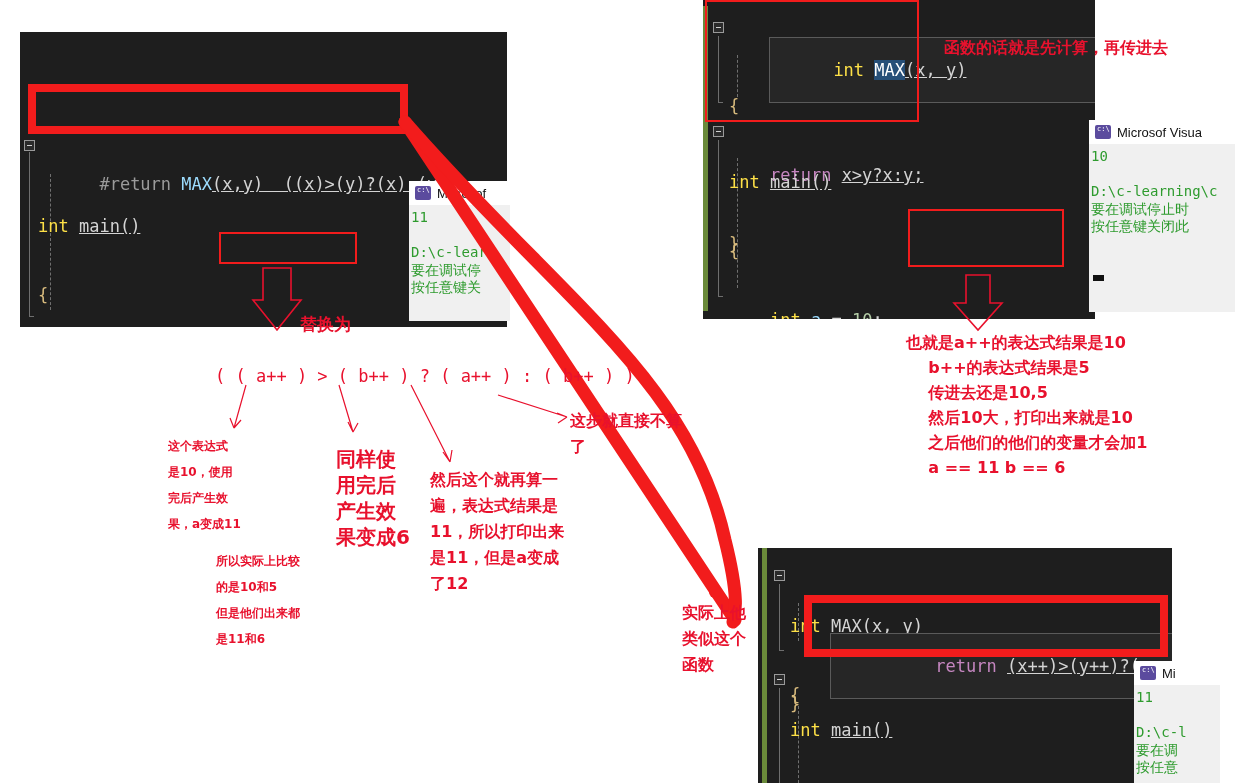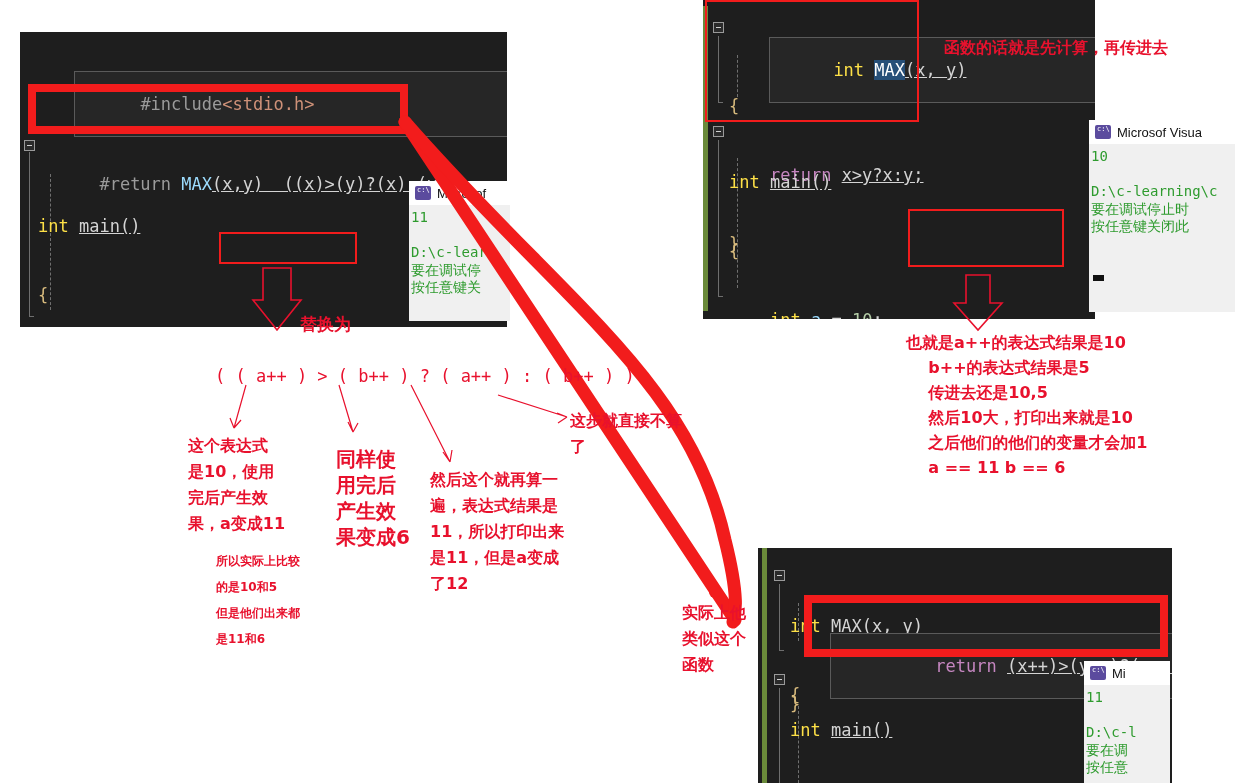--- a/index.html
+++ b/index.html
@@ -57,25 +57,20 @@
 </head>
 <body>
 
 <div class="editor" style="left:20px;top:32px;width:487px;height:295px;">
 
   <div class="collapse" style="left:4px;top:108px;"></div>
   <div class="vline" style="left:9px;top:120px;height:164px;"></div>
   <div class="vtick" style="left:9px;top:284px;"></div>
   <div class="dash" style="left:30px;top:142px;height:136px;"></div>
 
-  <div class="code" style="position:absolute;left:14px;top:20px;font-size:17px;">
-    <span class="curline" style="padding:2px 340px 2px 4px;">
-      <span class="pp">#include</span><span class="str">&lt;stdio.h&gt;</span>
-    </span>
-  </div>
 
   <div class="code" style="position:absolute;left:18px;top:102px;font-size:17px;">
     <span>
       <span class="pp">#return </span><span class="id">MAX</span><span class="pl">(x,y)  ((x)&gt;(y)?(x):(y))</span>
     </span>
   </div>
 
   <div class="code" style="position:absolute;left:18px;top:134px;font-size:17px;line-height:26px;">
     <span class="ln"><span class="kw">int</span> <span class="pl">main()</span></span>
     <span class="ln"><span class="gold">{</span></span>
@@ -181,21 +176,21 @@
     <span class="ttl">Microsof Visua</span>
   </div>
   <div class="body">10
 
 D:\c-learning\c
 要在调试停止时
 按任意键关闭此</div>
   <div style="position:absolute;left:4px;top:155px;width:11px;height:6px;background:#111;"></div>
 </div>
 
-<div class="console" style="left:1084px;top:661px;width:86px;height:122px;">
+<div class="console" style="left:1134px;top:661px;width:86px;height:122px;">
   <div class="tbar">
     <span class="tico"></span>
     <span class="ttl">Mi</span>
   </div>
   <div class="body">11
 
 D:\c-l
 要在调
 按任意</div>
 </div>
@@ -221,21 +216,21 @@
     <path d="M 966,275 L 966,303 L 954,303 L 978,330 L 1002,303 L 990,303 L 990,275 Z"></path>
   </g>
 
   <circle cx="715" cy="592" r="6" fill="#f21c1c"></circle>
 </svg>
 
 <div class="anno" style="left:300px;top:306px;font-size:17px;margin-top:8px;">替换为</div>
 
 <div class="anno-serif" style="left:215px;top:365px;font-size:17px;color:#e8112d;">( ( a++ ) &gt; ( b++ ) ? ( a++ ) : ( b++ ) )</div>
 
-<div class="anno" style="left:188px;top:433px;font-size:16px;line-height:26px;">这个表达式
+<div class="anno" style="left:168px;top:433px;font-size:12px;line-height:26px;">这个表达式
 是10，使用
 完后产生效
 果，a变成11</div>
 
 <div class="anno" style="left:336px;top:446px;font-size:20px;line-height:26px;">同样使
 用完后
 产生效
 果变成6</div>
 
 <div class="anno" style="left:430px;top:467px;font-size:16px;line-height:26px;">然后这个就再算一

